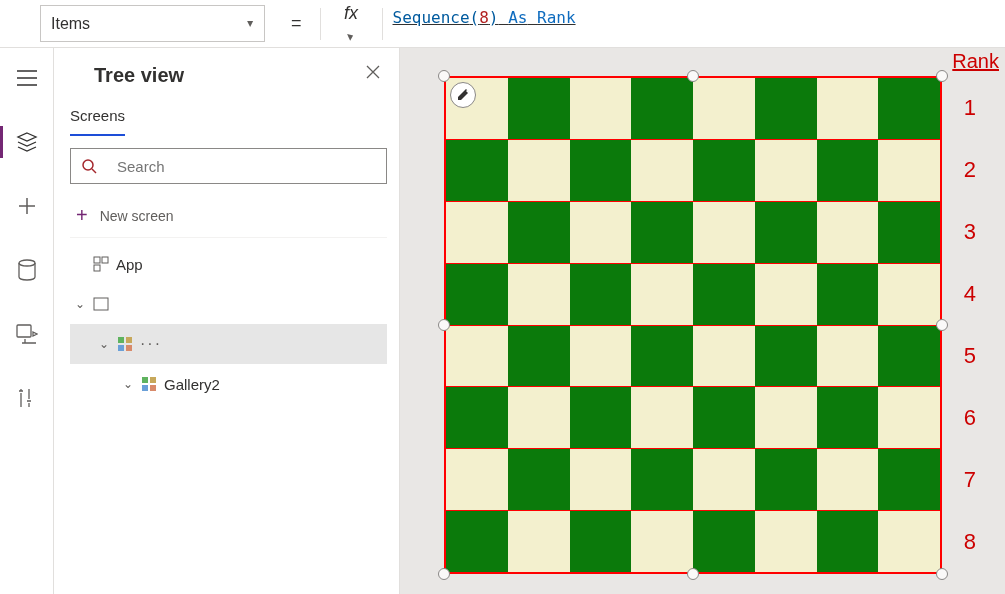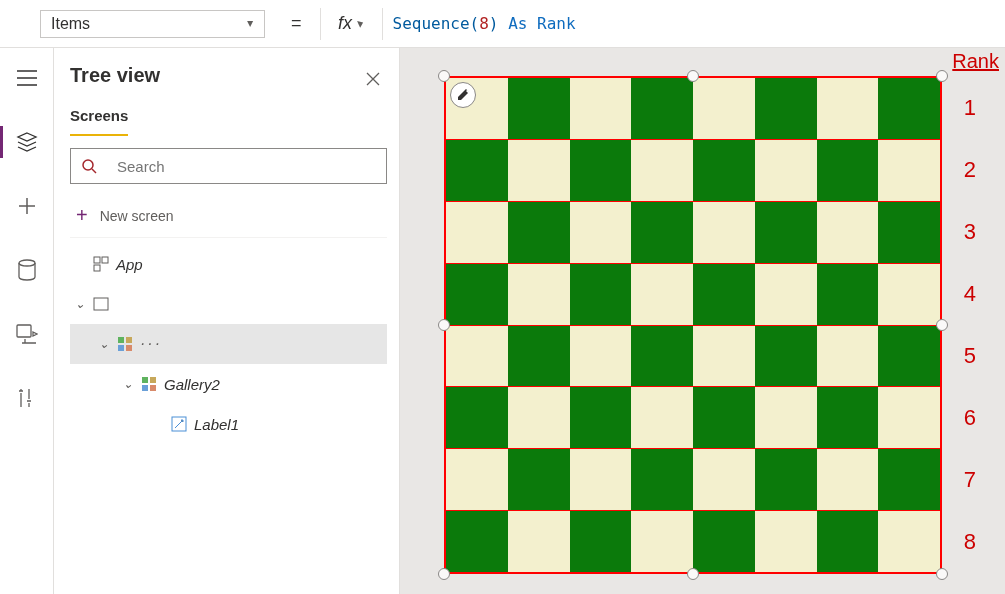--- a/index.html
+++ b/index.html
@@ -16,34 +16,35 @@
 
   
   .formula-bar {
     height: 48px;
     display: flex;
     align-items: center;
     border-bottom: 1px solid #e1dfdd;
     font-size: 16px;
   }
   .prop-dropdown {
-    width: 225px; height: 28px; margin: 0 8px 0 40px;
+    width: 225px; height: 37px; margin: 0 8px 0 40px;
     border: 1px solid #c8c6c4; display: flex; align-items: center;
     padding: 0 10px; justify-content: space-between; background: #fff;
   }
   .equals { padding: 0 18px; font-size: 18px; }
   .fx-box {
     width: 62px; height: 32px; border-left: 1px solid #e1dfdd;
     display: flex; align-items: center; justify-content: center; gap: 6px;
-    font-style: italic; font-size: 18px; padding: 0 19px;
+    font-style: italic; font-size: 18px; padding: 0 19px; flex-direction: column;
   }
   .formula-editor {
-    flex: 1; height: 32px; display: flex; align-items: center;
+    flex: 1; height: 32px; display: flex; 
     padding: 0 10px; font-family: Consolas, monospace; font-size: 16px;
     border-left: 1px solid #e1dfdd;
+    text-decoration: underline;
   }
   .tok-fn  { color: #005a9e; }
   .tok-par { color: #005a9e; }
   .tok-num { color: #b22222; }
   .tok-op  { color: #0f6cbf; }
   .tok-id  { color: #0f6cbf; }
 
   
   .main-row { flex: 1; display: flex; min-height: 0; }
 
@@ -57,38 +58,38 @@
               color: #605e5c; cursor: pointer; position: relative; }
   .rail-btn.selected::before {
     content:""; position:absolute; left:-7px; top:4px; bottom:4px; width:3px; background:#742774;
   }
 
   
   .tree-panel {
     width: 346px; border-right: 1px solid #e1dfdd;
     display: flex; flex-direction: column; padding: 16px 12px 0 16px;
   }
-  .tree-header { display:flex; justify-content:space-between; align-items:flex-end; padding-right: 6px; }
+  .tree-header { display:flex; justify-content:space-between; align-items:flex-start; padding-right: 6px; margin-left: 24px; }
   .tree-title { font-size: 20px; font-weight: 600; }
   .tree-close { font-size: 18px; color:#605e5c; cursor:pointer; }
   .tree-tabs { display:flex; gap:24px; margin-top: 20px; font-size: 15px; }
   .tree-tab { padding-bottom: 10px; cursor:pointer; }
-  .tree-tab.active { border-bottom: 2px solid #eab308; font-weight:700; }
+  .tree-tab.active { border-bottom: 2px solid #1d4ed8; font-weight:400; }
   .search-box {
     margin-top: 12px; height: 36px; border:1px solid #8a8886;
     display:flex; align-items:center; padding:0 10px; gap:20px;
   }
   .search-box input { border:none; outline:none; flex:1; font-size:15px; }
   .new-screen-row {
     display:flex; align-items:center; gap:12px; height:44px; padding:0 6px;
     margin-top:10px; border-bottom:1px solid #f3f2f1; cursor:pointer; color:#605e5c;
   }
   .plus-purple { font-size:20px; color:#742774; }
 
-  .tree-list { margin-top: 6px; font-style: italic; }
+  .tree-list { margin-top: 6px; }
   .tree-row {
     height: 40px; display:flex; align-items:center; gap:6px;
     cursor:pointer; padding-right:8px;
   }
   .tree-row.selected { background:#e6e6e6; }
   .chev { width:12px; text-align:center; color:#605e5c; font-size:12px; }
   .row-icon { width:18px; height:18px; display:flex; align-items:center; justify-content:center; }
   .row-label { flex:1; font-size:15px; }
   .row-more { color:#605e5c; letter-spacing:2px; font-size:16px; }
   .pad0 { padding-left: 4px; }
@@ -266,29 +267,20 @@
             <svg width="16" height="16" viewBox="0 0 16 16">
                 <rect x="1" y="1" width="6" height="6" fill="#5fb35f"></rect>
                 <rect x="9" y="1" width="6" height="6" fill="#c7a85b"></rect>
                 <rect x="1" y="9" width="6" height="6" fill="#6aa0d8"></rect>
                 <rect x="9" y="9" width="6" height="6" fill="#d88a6a"></rect>
               </svg>
           </span>
           <span class="row-label">Gallery2</span>
         </div>
 
-        <div class="tree-row pad4">
-          <span class="row-icon">
-            <svg width="16" height="16" viewBox="0 0 16 16">
-                <rect x="1" y="1" width="14" height="14" fill="none" stroke="#4a8fd6"></rect>
-                <path stroke="#4a8fd6" d="M4 12l8-8M10 4h2v2"></path>
-              </svg>
-          </span>
-          <span class="row-label">Label1</span>
-        </div>
       </div>
     </div>
 
     <div class="canvas">
       <div class="rank-label">Rank</div>
 
       <div class="board-wrap">
         <div class="handle h-tl"></div>
         <div class="handle h-tm"></div>
         <div class="handle h-tr"></div>

